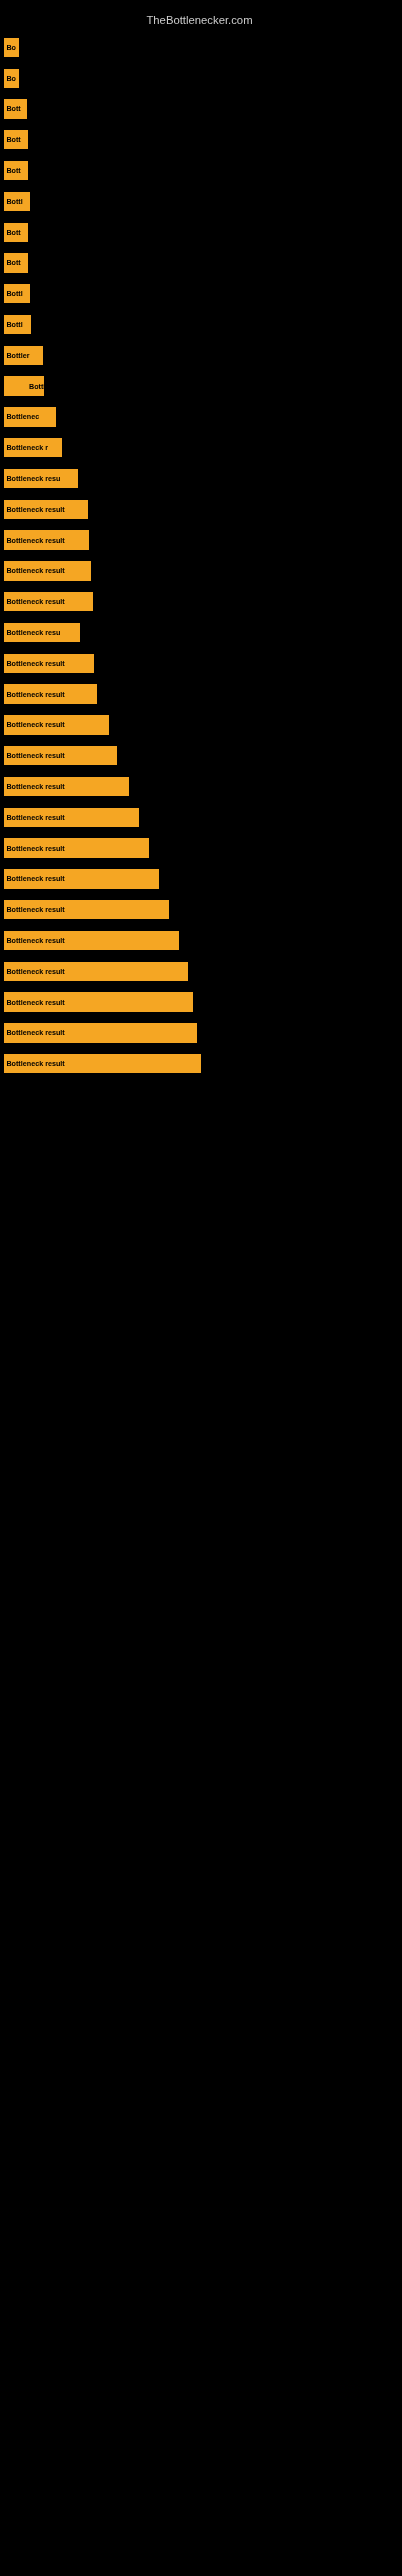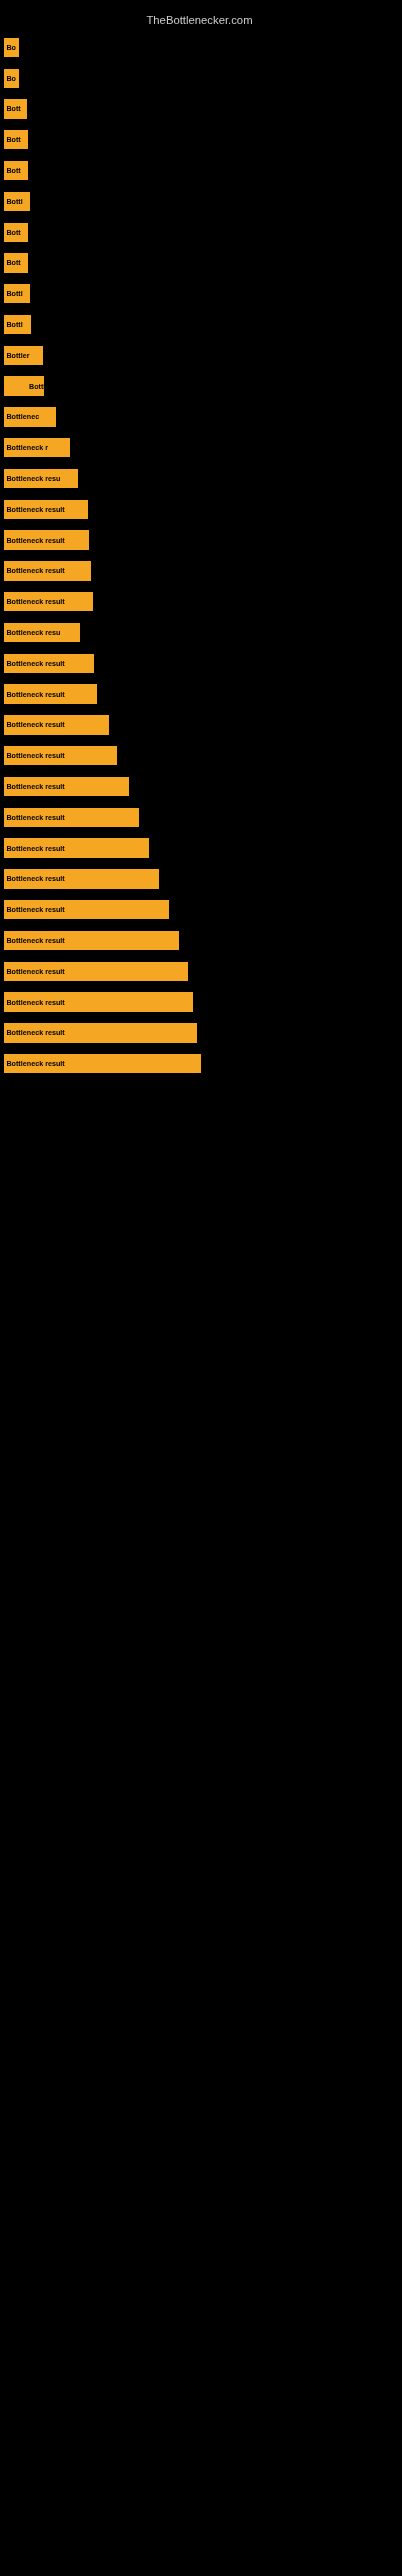--- a/index.html
+++ b/index.html
@@ -118,21 +118,21 @@
         <div class="bar" style="width: 40px; padding-left: 25px;">
           <span class="bar-text">Bottler</span>
         </div>
       </div>
       <div class="bar-row">
         <div class="bar" style="width: 52px;">
           <span class="bar-text">Bottlenec</span>
         </div>
       </div>
       <div class="bar-row">
-        <div class="bar" style="width: 66px;">
+        <div class="bar" style="width: 58px;">
           <span class="bar-text">Bottleneck r</span>
         </div>
       </div>
       <div class="bar-row">
         <div class="bar" style="width: 74px;">
           <span class="bar-text">Bottleneck resu</span>
         </div>
       </div>
       <div class="bar-row">
         <div class="bar" style="width: 84px;">

